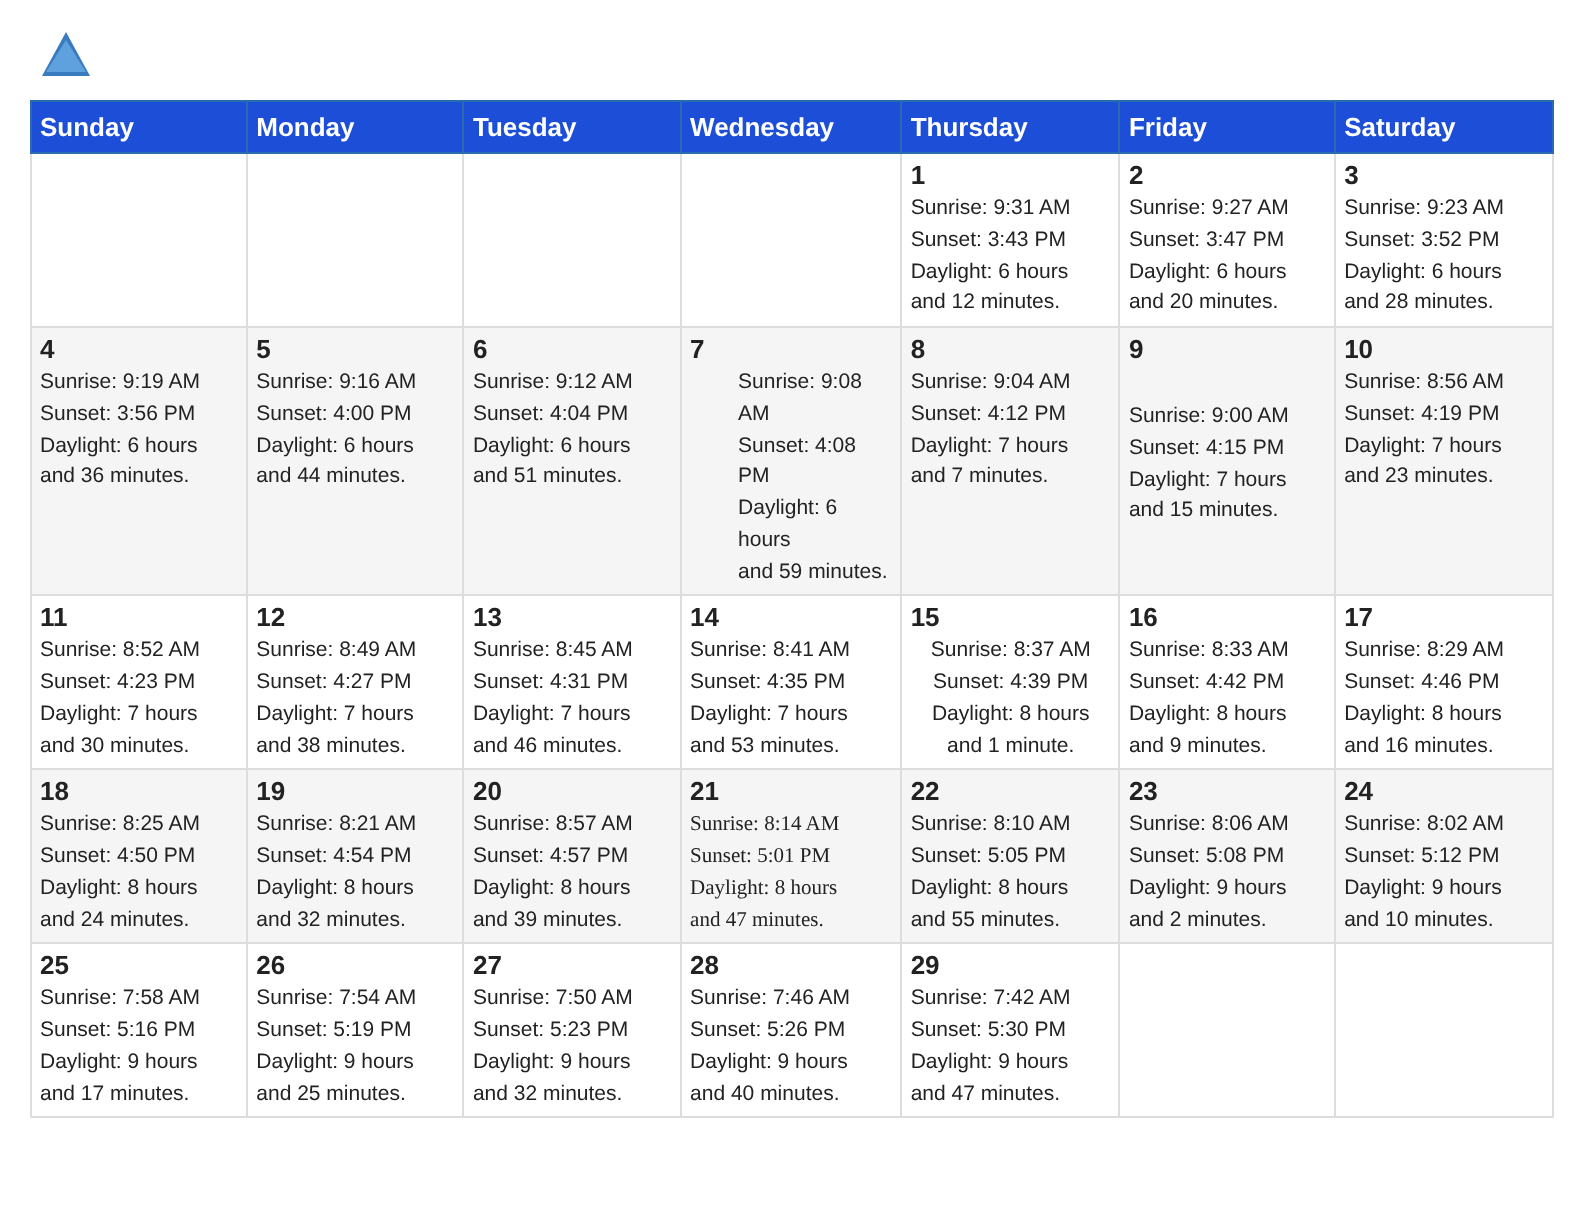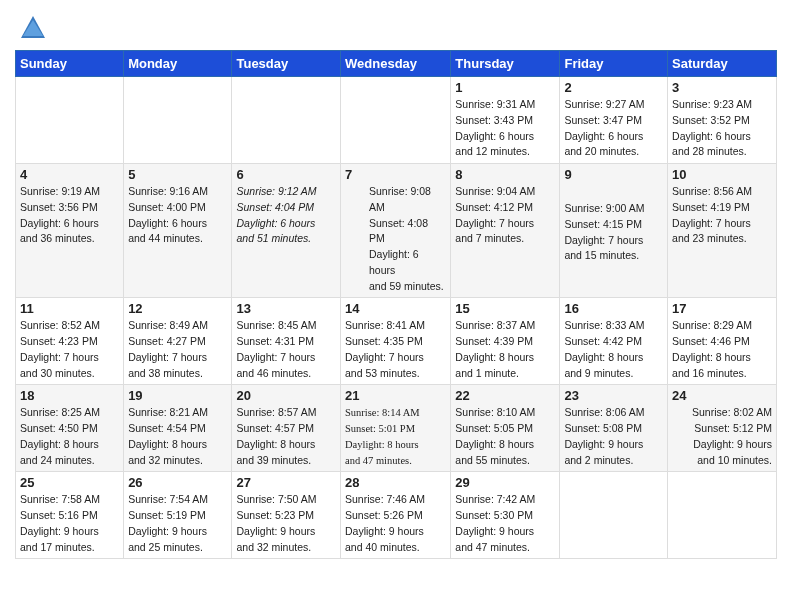--- a/index.html
+++ b/index.html
@@ -164,21 +164,21 @@
           </td>
           <td>
             <span class="day-num">5</span>
             <div class="day-info" style="white-space: pre-line;">Sunrise: 9:16 AM
 Sunset: 4:00 PM
 Daylight: 6 hours
 and 44 minutes.</div>
           </td>
           <td>
             <span class="day-num">6</span>
-            <div class="day-info" style="white-space: pre-line; font-style: italic;">Sunrise: 9:12 AM
+            <div class="day-info" style="white-space: pre-line;">Sunrise: 9:12 AM
 Sunset: 4:04 PM
 Daylight: 6 hours
 and 51 minutes.</div>
           </td>
           <td>
             <span class="day-num">7</span>
             <div class="day-info" style="white-space: pre-line; margin-left: 24px;">Sunrise: 9:08 AM
 Sunset: 4:08 PM
 Daylight: 6 hours
 and 59 minutes.</div>
@@ -229,21 +229,21 @@
           </td>
           <td>
             <span class="day-num">14</span>
             <div class="day-info" style="white-space: pre-line;">Sunrise: 8:41 AM
 Sunset: 4:35 PM
 Daylight: 7 hours
 and 53 minutes.</div>
           </td>
           <td>
             <span class="day-num">15</span>
-            <div class="day-info" style="white-space: pre-line;">Sunrise: 8:37 AM
+            <div class="day-info" style="white-space: pre-line; text-align: center;">Sunrise: 8:37 AM
 Sunset: 4:39 PM
 Daylight: 8 hours
 and 1 minute.</div>
           </td>
           <td>
             <span class="day-num">16</span>
             <div class="day-info" style="white-space: pre-line;">Sunrise: 8:33 AM
 Sunset: 4:42 PM
 Daylight: 8 hours
 and 9 minutes.</div>
@@ -294,21 +294,21 @@
           </td>
           <td>
             <span class="day-num">23</span>
             <div class="day-info" style="white-space: pre-line;">Sunrise: 8:06 AM
 Sunset: 5:08 PM
 Daylight: 9 hours
 and 2 minutes.</div>
           </td>
           <td>
             <span class="day-num">24</span>
-            <div class="day-info" style="white-space: pre-line; text-align: right;">Sunrise: 8:02 AM
+            <div class="day-info" style="white-space: pre-line;">Sunrise: 8:02 AM
 Sunset: 5:12 PM
 Daylight: 9 hours
 and 10 minutes.</div>
           </td>
         </tr>
         <tr>
           <td>
             <span class="day-num">25</span>
             <div class="day-info" style="white-space: pre-line;">Sunrise: 7:58 AM
 Sunset: 5:16 PM

